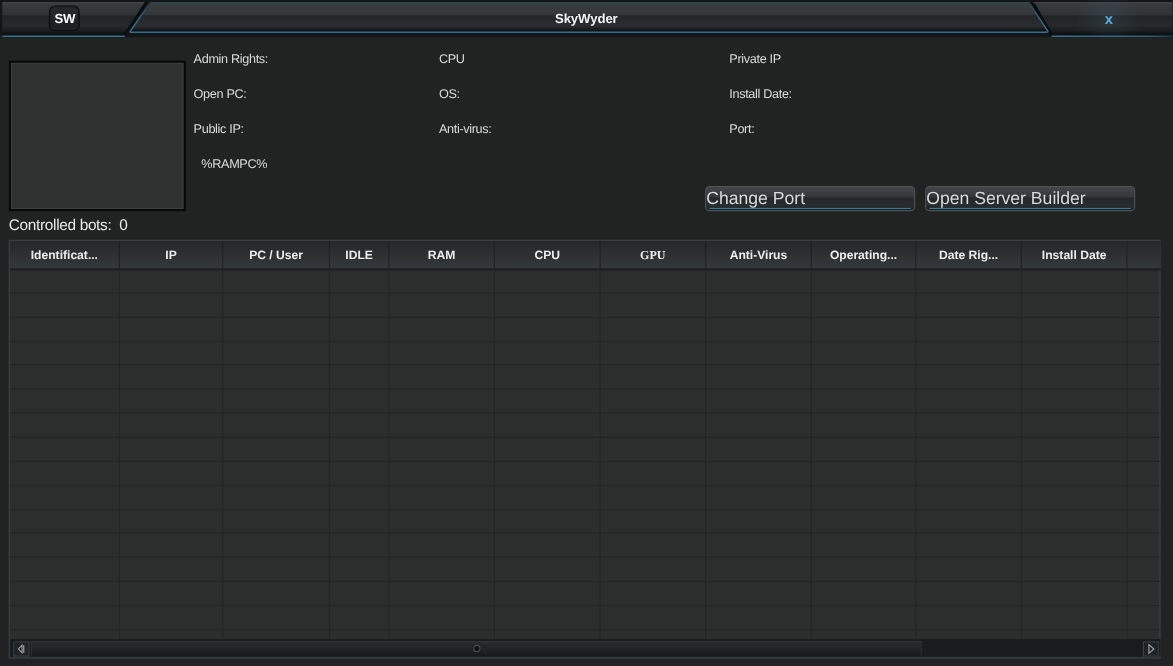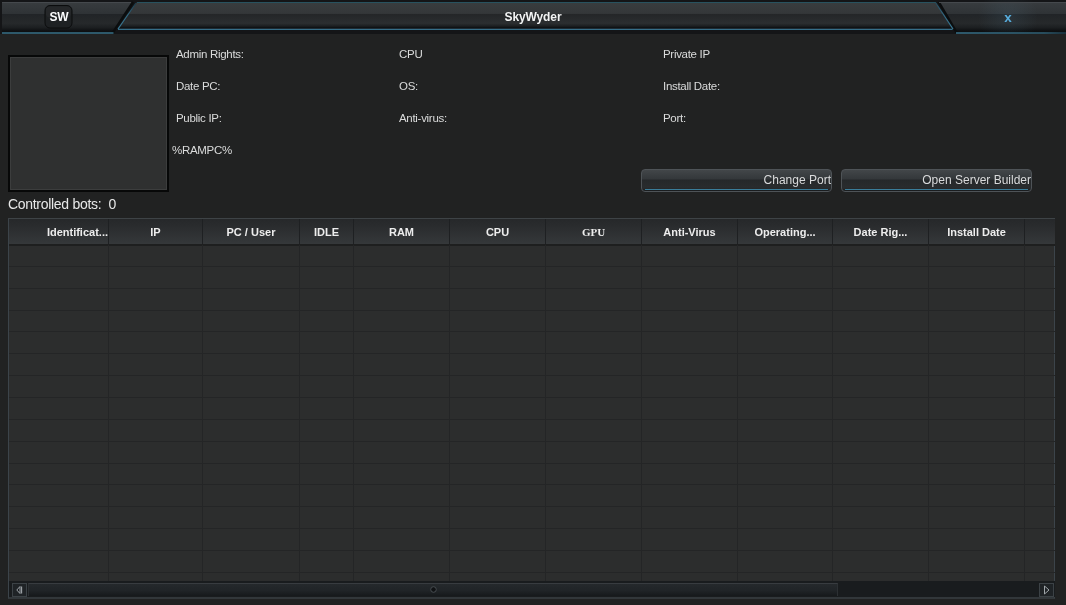--- a/index.html
+++ b/index.html
@@ -7,21 +7,21 @@
        font-family:"Liberation Sans",sans-serif;}
   .abs{position:absolute;}
   .lbl{position:absolute;font-size:11.5px;letter-spacing:-0.3px;color:#dadbdb;white-space:nowrap;}
   .vline{position:absolute;width:1px;background:#242526;}
   .hline{position:absolute;height:1px;background:#242526;}
   .hsep{position:absolute;height:25px;width:1px;background:#1e2022;top:219px;}
   .hcell{position:absolute;top:219px;height:25px;line-height:26px;text-align:center;
          font-size:11px;font-weight:bold;color:#ededed;}
   .btn{position:absolute;top:169px;width:189px;height:21px;border:1px solid #4e5357;border-radius:4px;
        background:linear-gradient(180deg,#424649 0%,#34383b 42%,#25282a 48%,#292c2e 80%,#26292b 88%,#17191b 100%);
-       color:#d9dadb;font-size:12px;text-align:right;line-height:21px;}
+       color:#d9dadb;font-size:16px;text-align:left;line-height:21px;}
   .btn i{position:absolute;left:3px;right:3px;bottom:1px;height:1px;background:#3a7d9a;font-style:normal;}
 </style>
 </head>
 <body>
 
 <svg class="abs" style="left:0;top:0" width="1066" height="34" viewBox="0 0 1066 34">
  <defs>
   <linearGradient id="tabL" x1="0" y1="0" x2="0" y2="1">
     <stop offset="0" stop-color="#383c3f"></stop>
         <stop offset="0.38" stop-color="#2f3336"></stop>
@@ -83,41 +83,41 @@
  <line x1="956" y1="33" x2="1066" y2="33" stroke="url(#fadeR)" stroke-width="1.4"></line>
 
  <text x="533" y="21" text-anchor="middle" font-family="Liberation Sans,sans-serif" font-size="12" font-weight="bold" fill="#f2f3f3" letter-spacing="-0.1">SkyWyder</text>
  <text x="1008" y="22" text-anchor="middle" font-family="Liberation Sans,sans-serif" font-size="13.5" font-weight="bold" fill="#58aede">x</text>
 </svg>
 
 <div class="abs" style="left:8px;top:55px;width:157px;height:133px;background:#2f3030;border:2px solid #070808;box-shadow:inset 0 0 0 1px #3c3d3d;"></div>
 <div class="lbl" style="left:8px;top:196px;font-size:14px;color:#e8e9e9;">Controlled bots:&nbsp;&nbsp;0</div>
 
 <div class="lbl" style="left:176px;top:48px;">Admin Rights:</div>
-<div class="lbl" style="left:176px;top:80px;">Date PC:</div>
+<div class="lbl" style="left:176px;top:80px;">Open PC:</div>
 <div class="lbl" style="left:176px;top:112px;">Public IP:</div>
-<div class="lbl" style="left:172px;top:144px;">%RAMPC%</div>
+<div class="lbl" style="left:183px;top:144px;">%RAMPC%</div>
 
 <div class="lbl" style="left:399px;top:48px;">CPU</div>
 <div class="lbl" style="left:399px;top:80px;">OS:</div>
 <div class="lbl" style="left:399px;top:112px;">Anti-virus:</div>
 
 <div class="lbl" style="left:663px;top:48px;">Private IP</div>
 <div class="lbl" style="left:663px;top:80px;">Install Date:</div>
 <div class="lbl" style="left:663px;top:112px;">Port:</div>
 
 <div class="btn" style="left:641px;">Change Port<i></i></div>
 <div class="btn" style="left:841px;">Open Server Builder<i></i></div>
 
 <div class="abs" style="left:8px;top:218px;width:1047px;height:381px;border-top:1px solid #3e4346;border-left:1px solid #3c444a;border-right:1px solid #3c444a;border-bottom:2px solid #32373a;box-sizing:border-box;background:#2c2d2d;"></div>
 
 <div class="abs" style="left:9px;top:219px;width:1046px;height:25px;background:linear-gradient(180deg,#26282a 0%,#2a2c2e 30%,#35383a 100%);"></div>
 <div class="abs" style="left:9px;top:244px;width:1046px;height:2px;background:#1e1f1f;"></div>
 
-<div class="hcell" style="left:9px;width:99px;text-align:right;">Identificat...</div>
+<div class="hcell" style="left:9px;width:99px;">Identificat...</div>
 <div class="hcell" style="left:109px;width:93px;">IP</div>
 <div class="hcell" style="left:203px;width:96px;text-align:center;">PC / User</div>
 <div class="hcell" style="left:300px;width:53px;">IDLE</div>
 <div class="hcell" style="left:354px;width:95px;">RAM</div>
 <div class="hcell" style="left:450px;width:95px;">CPU</div>
 <div class="hcell" style="left:546px;width:95px;font-family:Liberation Serif, serif;">GPU</div>
 <div class="hcell" style="left:642px;width:95px;">Anti-Virus</div>
 <div class="hcell" style="left:738px;width:94px;">Operating...</div>
 <div class="hcell" style="left:833px;width:95px;">Date Rig...</div>
 <div class="hcell" style="left:929px;width:95px;">Install Date</div>

